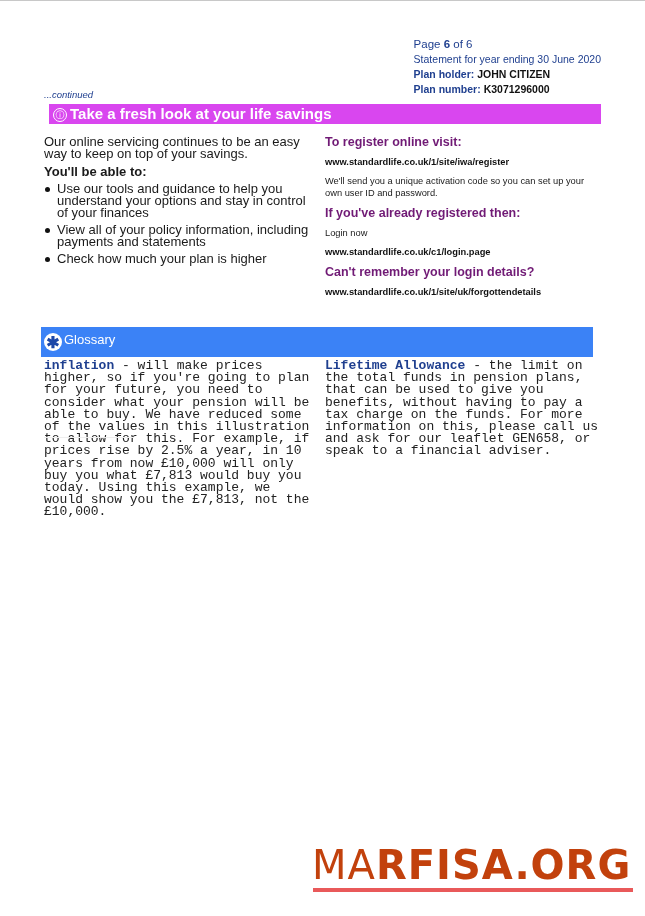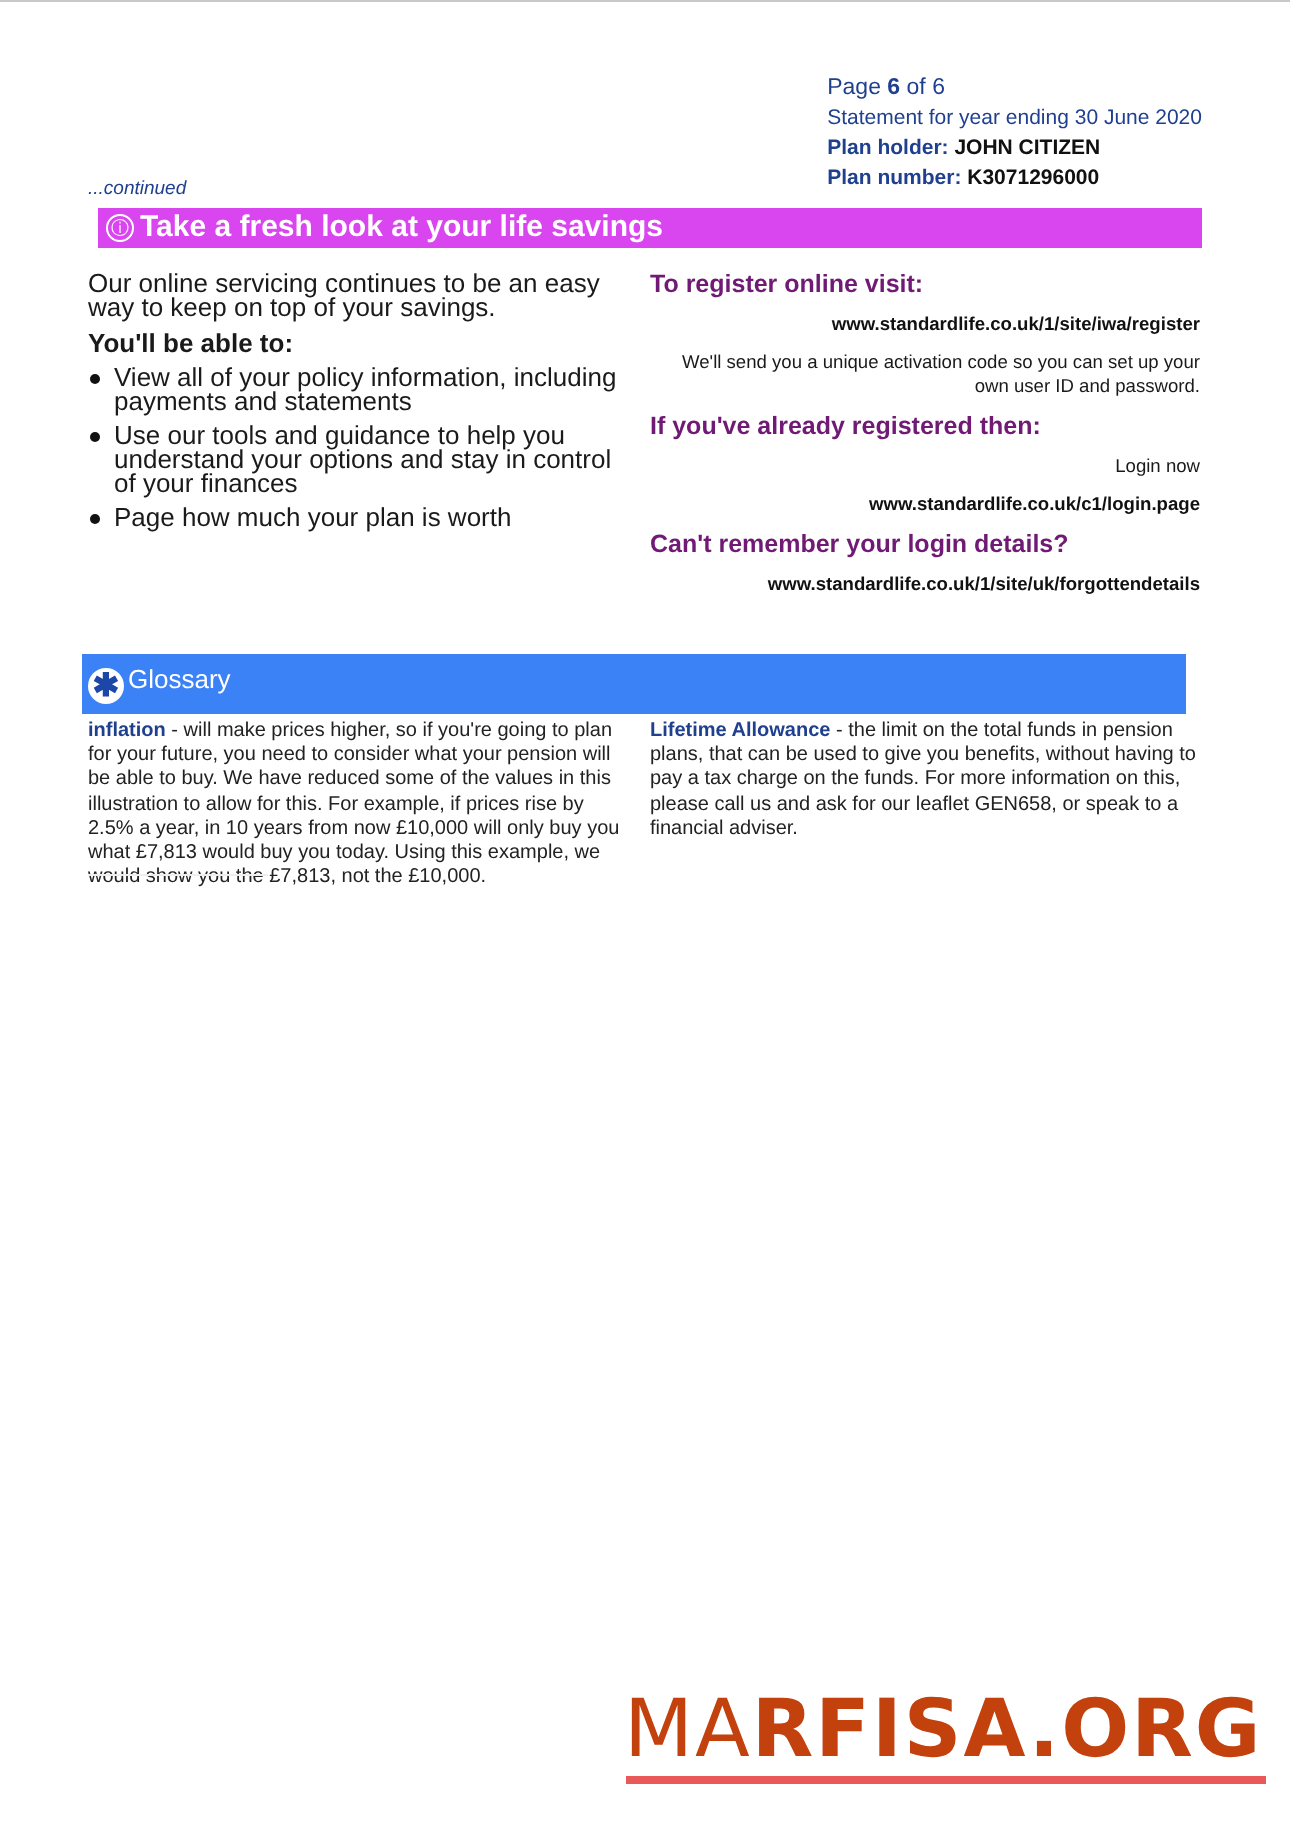--- a/index.html
+++ b/index.html
@@ -17,25 +17,25 @@
   .orange-bar { position: absolute; left: 49px; top: 103px; width: 552px; height: 20px; background: #d946ef; color: #fff; font-weight: bold; font-size: 15px; line-height: 20px; padding-left: 4px; box-sizing: border-box; }
   .orange-bar .ico { display: inline-block; width: 12px; height: 12px; border: 1.4px solid #fff; border-radius: 50%; font-size: 9px; line-height: 12px; text-align: center; margin-right: 3px; vertical-align: 1px; font-weight: normal; }
   .col-l { position: absolute; left: 44px; top: 135px; width: 272px; font-size: 13px; line-height: 12px; }
   .col-l p { margin: 0 0 6px 0; }
   .col-l .sub { font-weight: bold; margin: 0 0 5px 0; }
   .col-l ul { margin: 0; padding: 0; list-style: none; }
   .col-l li { position: relative; padding-left: 13px; margin-bottom: 5px; }
   .col-l li::before { content: ""; position: absolute; left: 1px; top: 4px; width: 5px; height: 5px; border-radius: 50%; background: #111; }
   .col-r { position: absolute; left: 325px; top: 134px; width: 275px; font-size: 9.3px; line-height: 12px; }
   .col-r h3 { margin: 0 0 6px 0; font-size: 12.5px; font-weight: bold; color: #701a75; line-height: 15px; }
-  .col-r p { margin: 0 0 7px 0; text-align: right; }
+  .col-r p { margin: 0 0 7px 0; }
   .col-r .url { font-weight: bold; color: #111; }
   .blue-bar { position: absolute; left: 41px; top: 326px; width: 552px; height: 30px; background: #3b82f6; color: #fff; font-size: 13px; line-height: 26px; padding-left: 3px; box-sizing: border-box; }
   .blue-bar .ico { display: inline-block; width: 18px; height: 18px; border-radius: 50%; background: #fff; color: #1c47a8; text-align: center; font-size: 16px; line-height: 19px; font-weight: bold; vertical-align: -4px; margin-right: 2px; }
-  .gl { position: absolute; top: 359px; font-size: 10px; line-height: 12.2px; color: #222; }
+  .gl { position: absolute; top: 359px; font-size: 13px; line-height: 12.2px; color: #222; font-family: Liberation Mono, monospace; }
   .gl b { color: #1f3f8f; }
   .gl-l { left: 44px; width: 267px; }
   .gl-r { left: 325px; width: 275px; }
   .gl-rule { position: absolute; left: 44px; top: 436px; width: 90px; height: 1px; background: #eeeeee; }
   .wm { position: absolute; left: 312px; top: 842px; font-size: 40px; letter-spacing: 1px; color: #c2410c; font-family: "DejaVu Sans", sans-serif; line-height: 44px; }
   .wm .thin { font-weight: normal; }
   .wm .bold { font-weight: bold; }
   .wm-line { position: absolute; left: 313px; top: 887px; width: 320px; height: 4px; background: #e9595a; }
 </style>
 </head>
@@ -61,23 +61,23 @@
 <div class="cont">...continued</div>
 
 <div class="orange-bar">
   <span class="ico">ⓘ</span><span>Take a fresh look at your life savings</span>
 </div>
 
 <div class="col-l">
   <p>Our online servicing continues to be an easy way to keep on top of your savings.</p>
   <p class="sub">You'll be able to:</p>
   <ul>
+    <li>Use our tools and guidance to help you understand your options and stay in control of your finances</li>
     <li>View all of your policy information, including payments and statements</li>
-    <li>Use our tools and guidance to help you understand your options and stay in control of your finances</li>
-    <li>Page how much your plan is worth</li>
+    <li>Check how much your plan is higher</li>
   </ul>
 </div>
 
 <div class="col-r">
   <h3>To register online visit:</h3>
   <p class="url">www.standardlife.co.uk/1/site/iwa/register</p>
   <p>We'll send you a unique activation code so you can set up your own user ID and password.</p>
   <h3>If you've already registered then:</h3>
   <p>Login now</p>
   <p class="url">www.standardlife.co.uk/c1/login.page</p>

